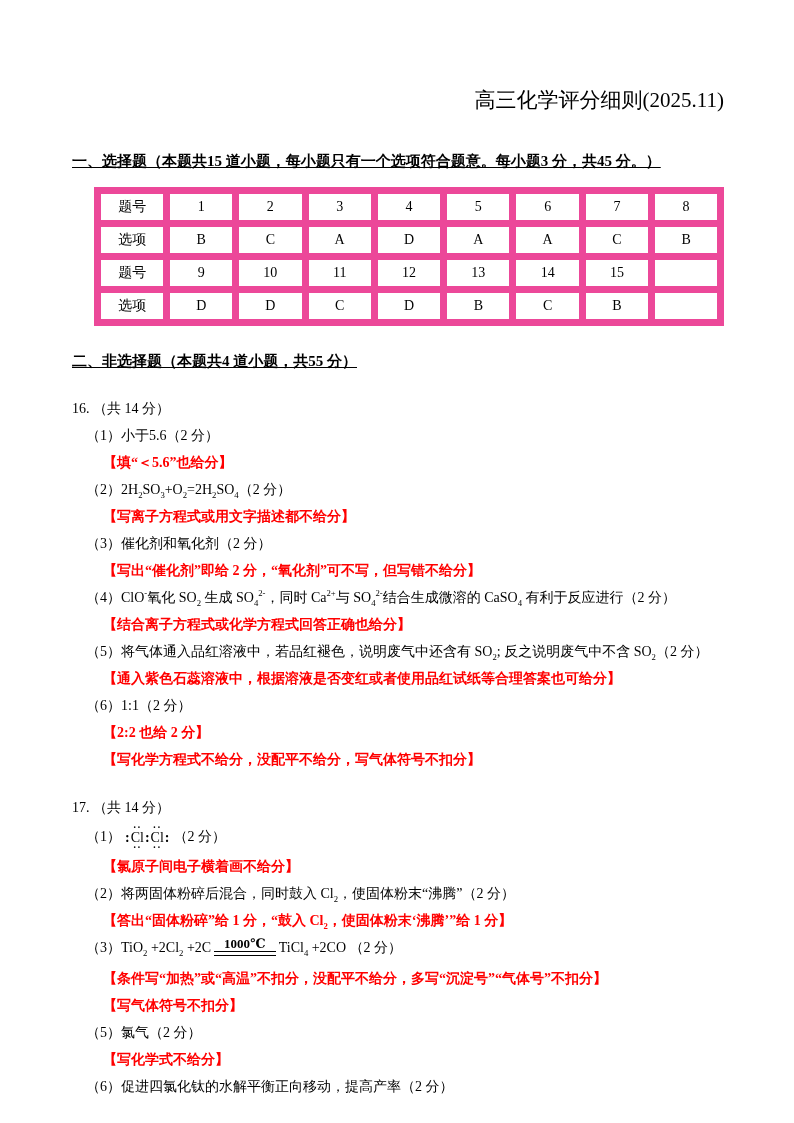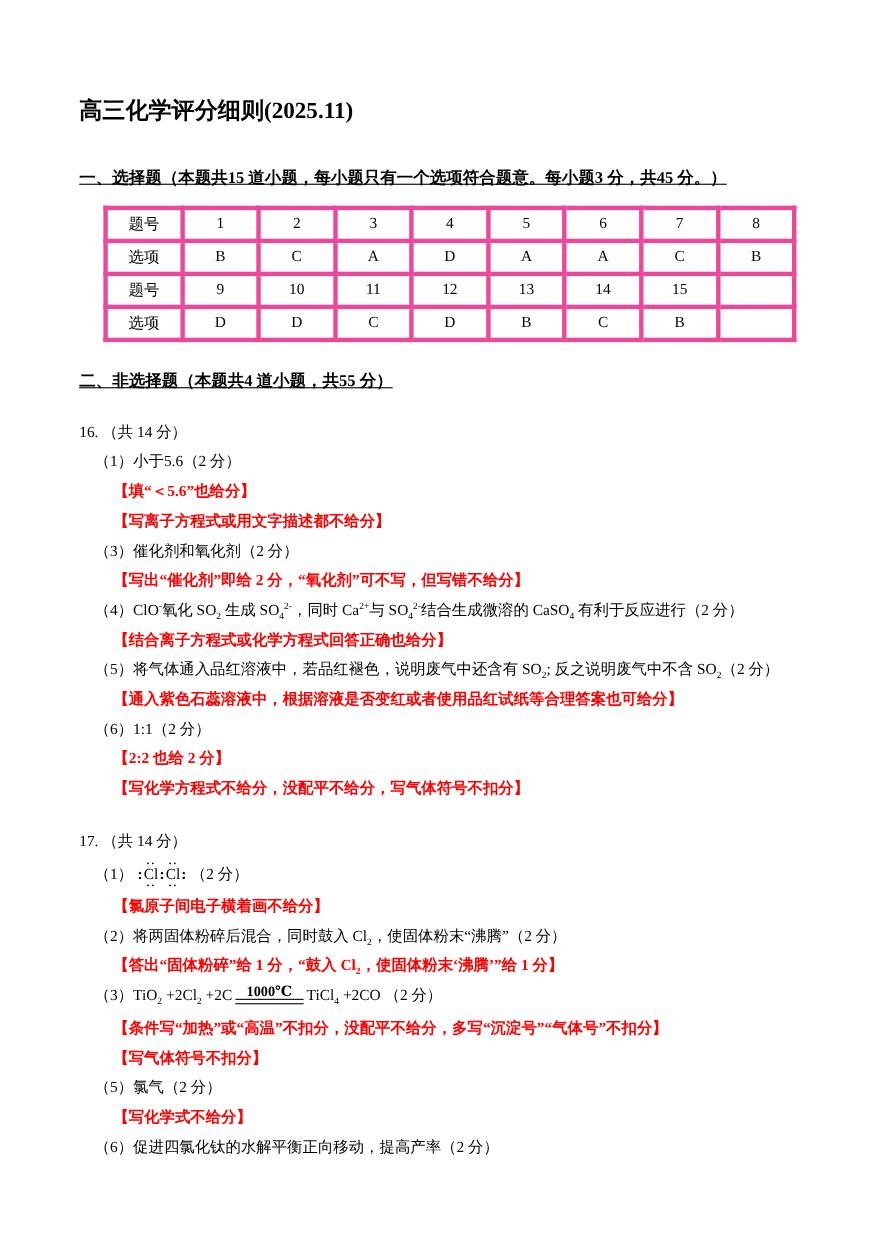--- a/index.html
+++ b/index.html
@@ -2,25 +2,25 @@
 <html style="--note-red: #ff0000;"><head>
 <meta charset="utf-8">
 <style>
   html,body{margin:0;padding:0;background:#ffffff;}
   .page{
     width:794px;height:1123px;box-sizing:border-box;
     padding:86px 70px 40px 72px;
     font-family:"Liberation Serif","DejaVu Serif",serif;
     color:#000;font-size:14px;background:#fff;position:relative;
   }
-  .title{font-size:21px;font-weight:bold;text-align:left;margin:0 0 38px 0;}
+  .title{font-size:21px;font-weight:normal;text-align:right;margin:0 0 38px 0;}
   .sec-heading{font-weight:bold;font-size:15px;margin:0 0 16px 0;text-decoration:underline;}
   .ans-table{border-collapse:collapse;margin:2px 0 0 22px;table-layout:fixed;}
   .ans-table td{
-    border:4px solid #ec4899;width:70px;height:26px;text-align:center;
+    border:7px solid #ec4899;width:70px;height:26px;text-align:center;
     font-size:14px;padding:0;overflow:hidden;
   }
   .sec2{margin-top:26px;margin-bottom:10px;}
   .questions{}
   .line{line-height:20px;margin-bottom:7px;}
   .qhead{margin-left:0;margin-top:28px;}
   .answer{margin-left:14px;}
   .note{margin-left:31px;color:var(--note-red,#ff0000);font-weight:bold;}
   sub,sup{font-size:0.62em;line-height:0;}
   
@@ -91,20 +91,21 @@
         </tr>
       </tbody>
   </table>
 
   <div class="sec-heading sec2">二、非选择题（本题共4 道小题，共55 分）</div>
 
   <div class="questions">
       <div class="line qhead">16. （共 14 分）</div>
       <div class="line answer">（1）小于5.6（2 分）</div>
       <div class="line note">【填“＜5.6”也给分】</div>
+      <div class="line answer">（2）2H<sub>2</sub>SO<sub>3</sub>+O<sub>2</sub>=2H<sub>2</sub>SO<sub>4</sub>（2 分）</div>
       <div class="line note">【写离子方程式或用文字描述都不给分】</div>
       <div class="line answer">（3）催化剂和氧化剂（2 分）</div>
       <div class="line note">【写出“催化剂”即给 2 分，“氧化剂”可不写，但写错不给分】</div>
       <div class="line answer">（4）ClO<sup>-</sup>氧化 SO<sub>2</sub> 生成 SO<sub>4</sub><sup>2-</sup>，同时 Ca<sup>2+</sup>与 SO<sub>4</sub><sup>2-</sup>结合生成微溶的 CaSO<sub>4</sub> 有利于反应进行（2 分）</div>
       <div class="line note">【结合离子方程式或化学方程式回答正确也给分】</div>
       <div class="line answer">（5）将气体通入品红溶液中，若品红褪色，说明废气中还含有 SO<sub>2</sub>; 反之说明废气中不含 SO<sub>2</sub>（2 分）</div>
       <div class="line note">【通入紫色石蕊溶液中，根据溶液是否变红或者使用品红试纸等合理答案也可给分】</div>
       <div class="line answer">（6）1:1（2 分）</div>
       <div class="line note">【2:2 也给 2 分】</div>
       <div class="line note">【写化学方程式不给分，没配平不给分，写气体符号不扣分】</div>

